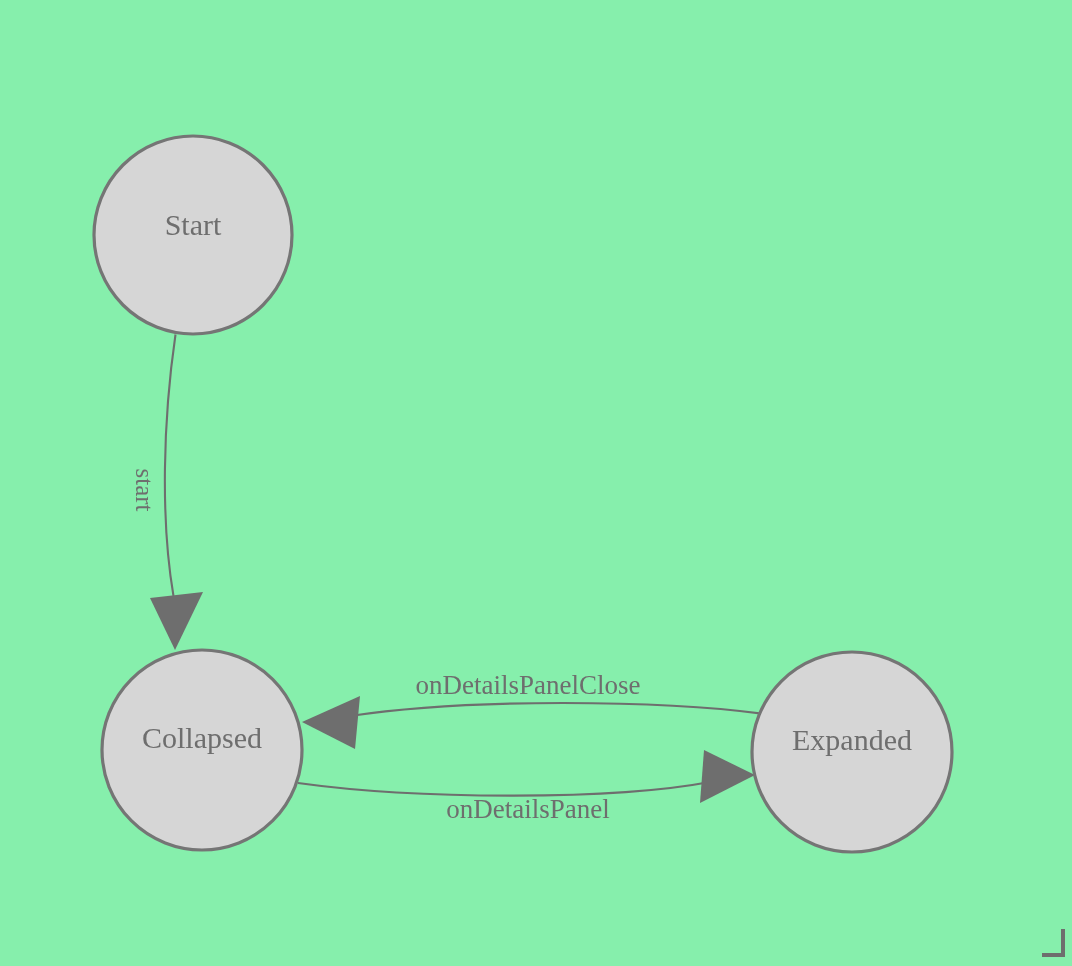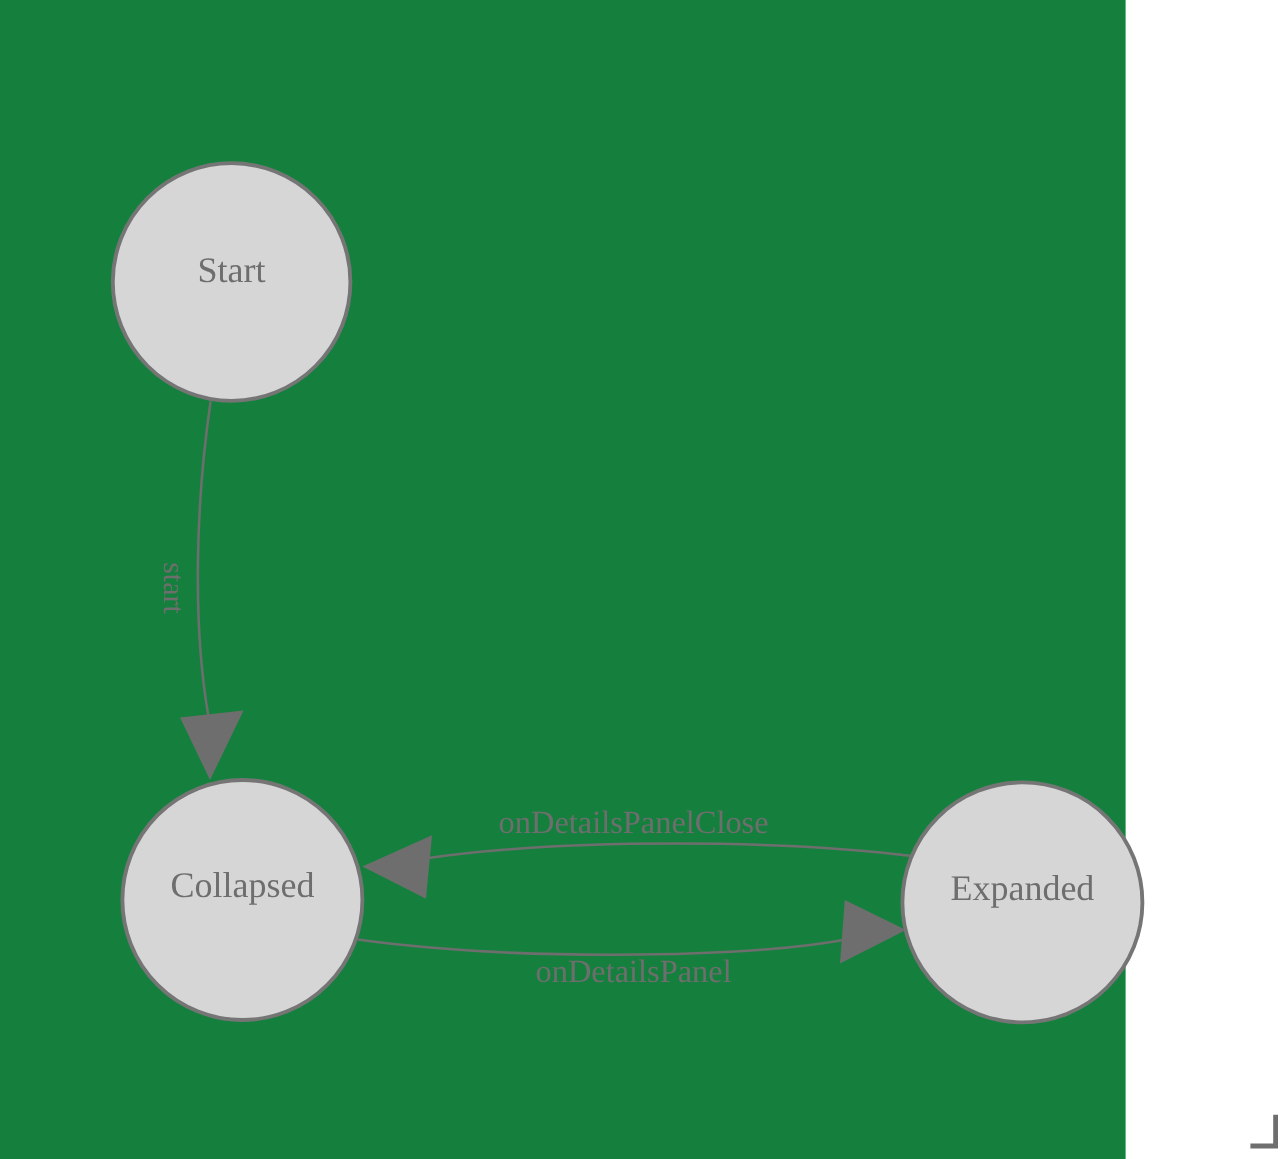--- a/index.html
+++ b/index.html
@@ -8,23 +8,23 @@
     background: #ffffff;
   }
   body {
     width: 1072px;
     height: 966px;
     overflow: hidden;
     font-family: "Liberation Serif", "DejaVu Serif", serif;
   }
   #diagram-root {
     position: relative;
-    width: 938px;
+    width: 1072px;
     height: 966px;
-    background: #15803d;
+    background: #86efac;
   }
   #state-diagram-svg {
     position: absolute;
     top: 0;
     left: 0;
     width: 1072px;
     height: 966px;
     display: block;
   }
   .node-shape {

